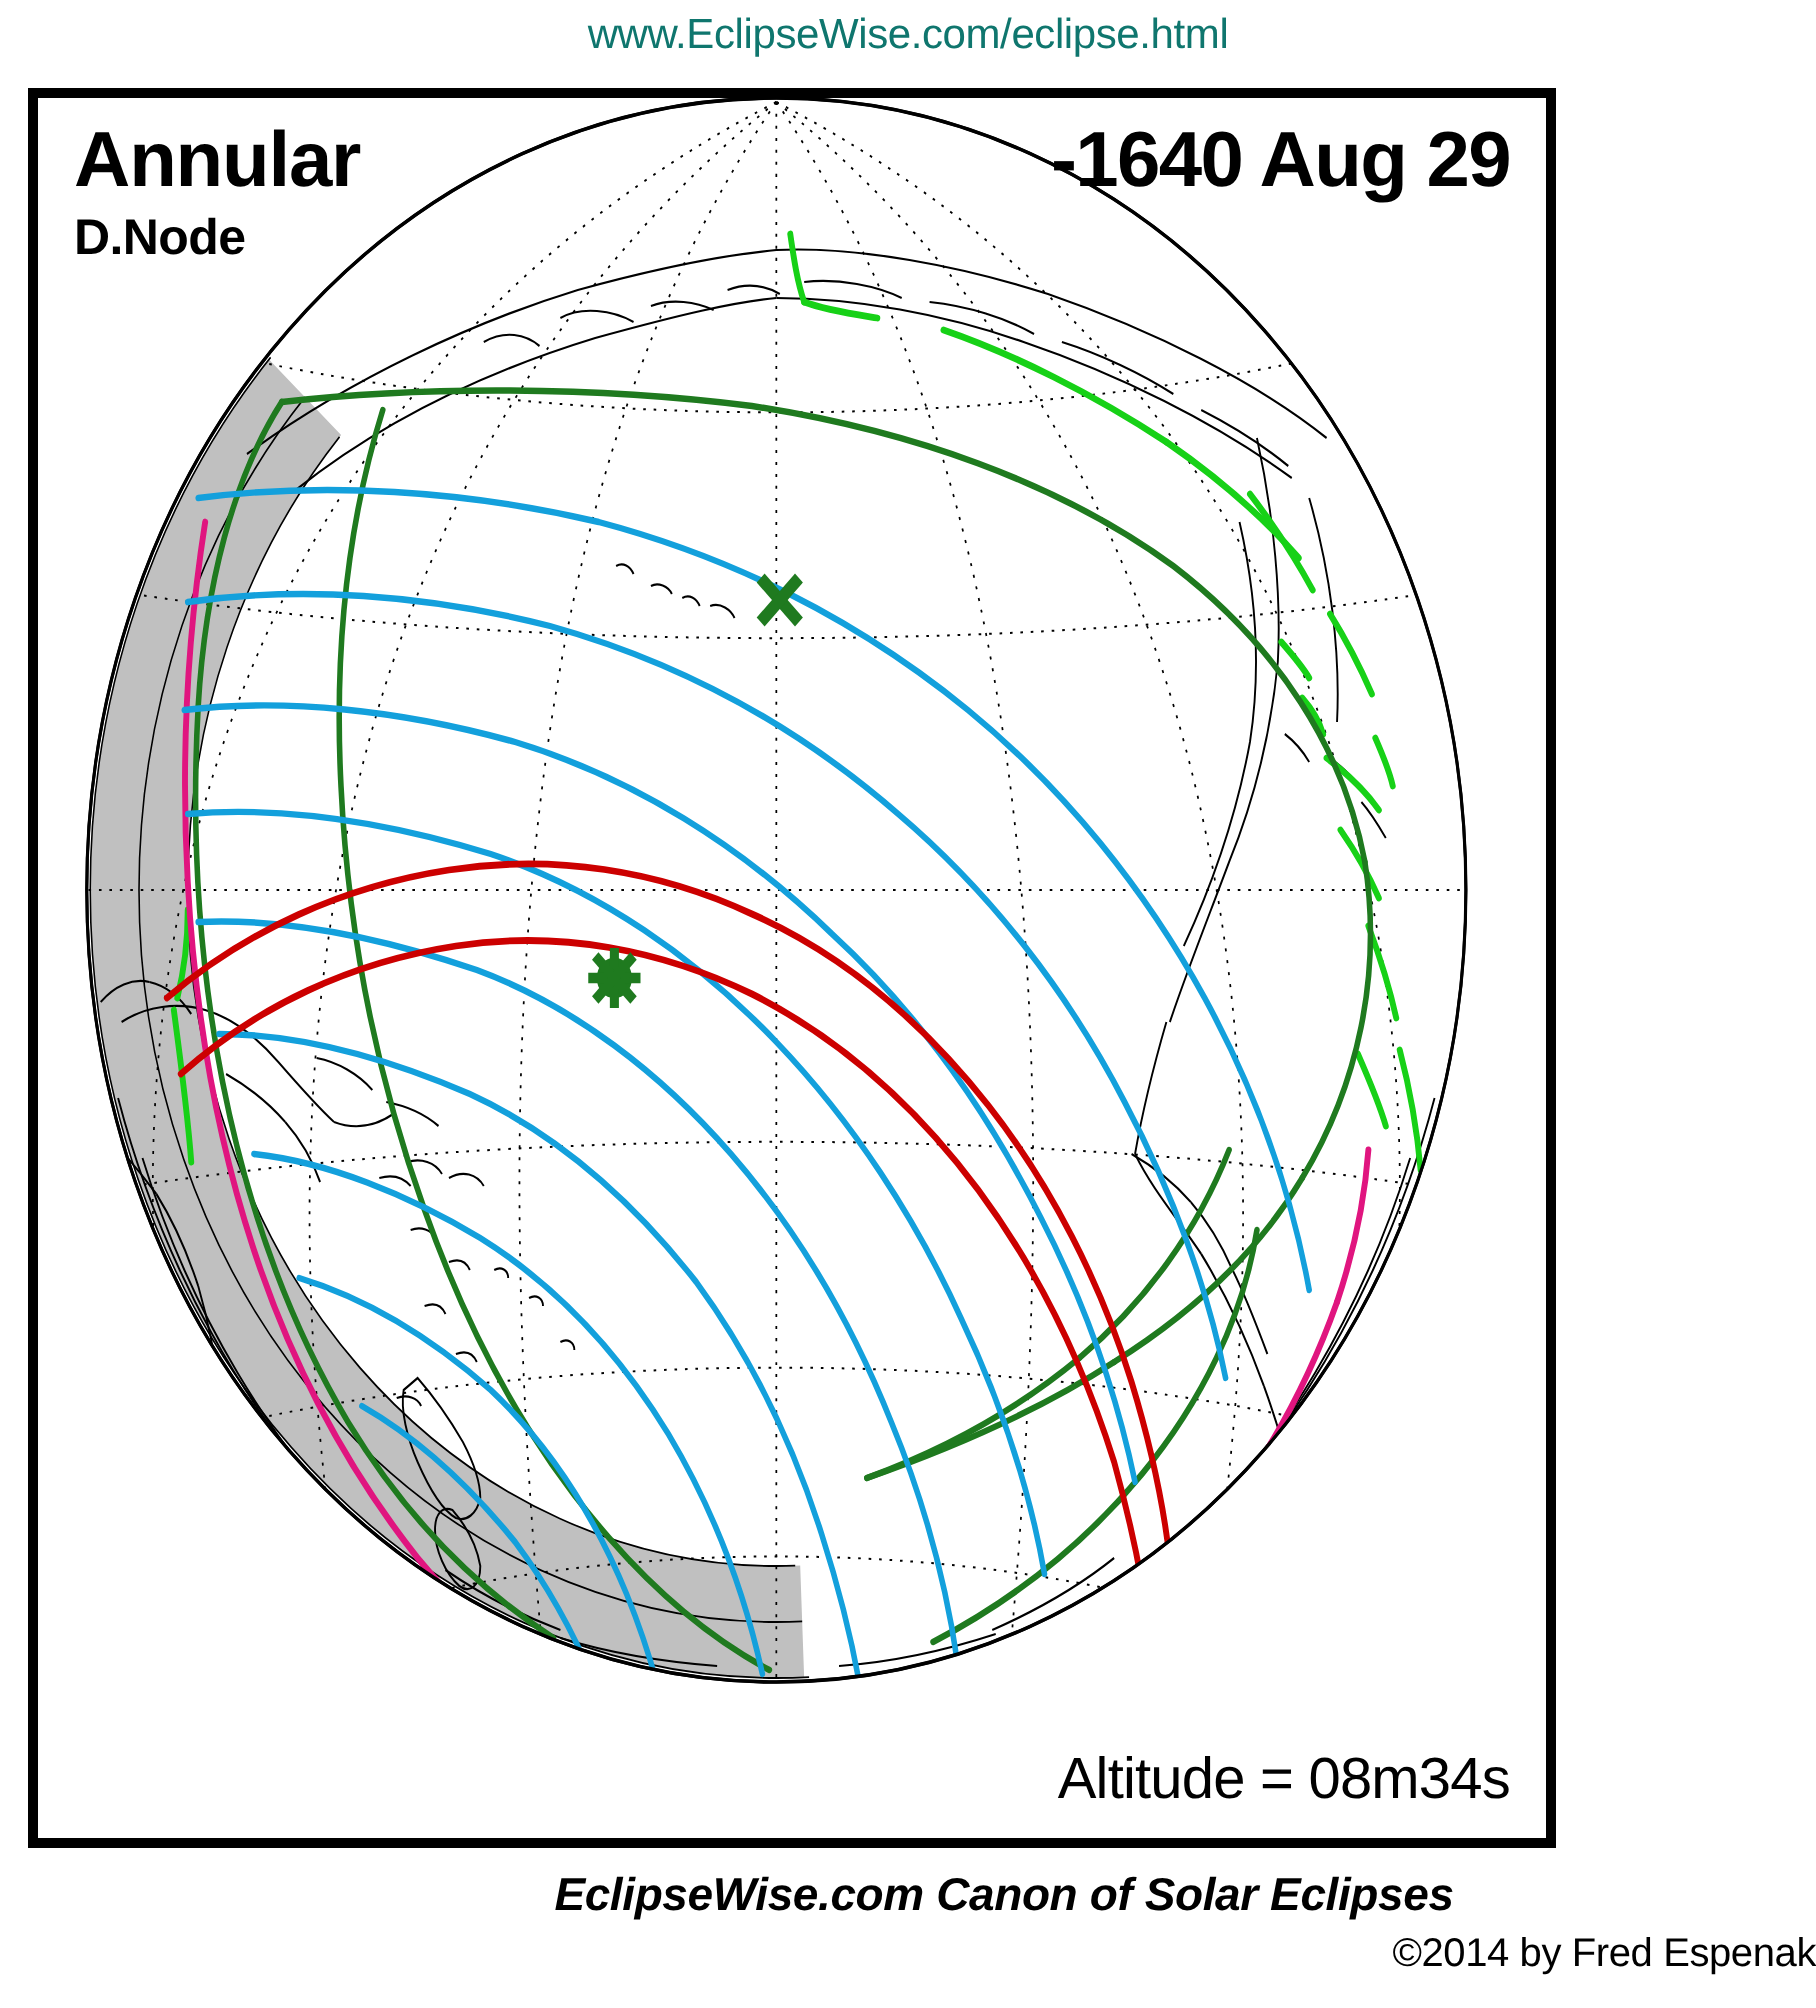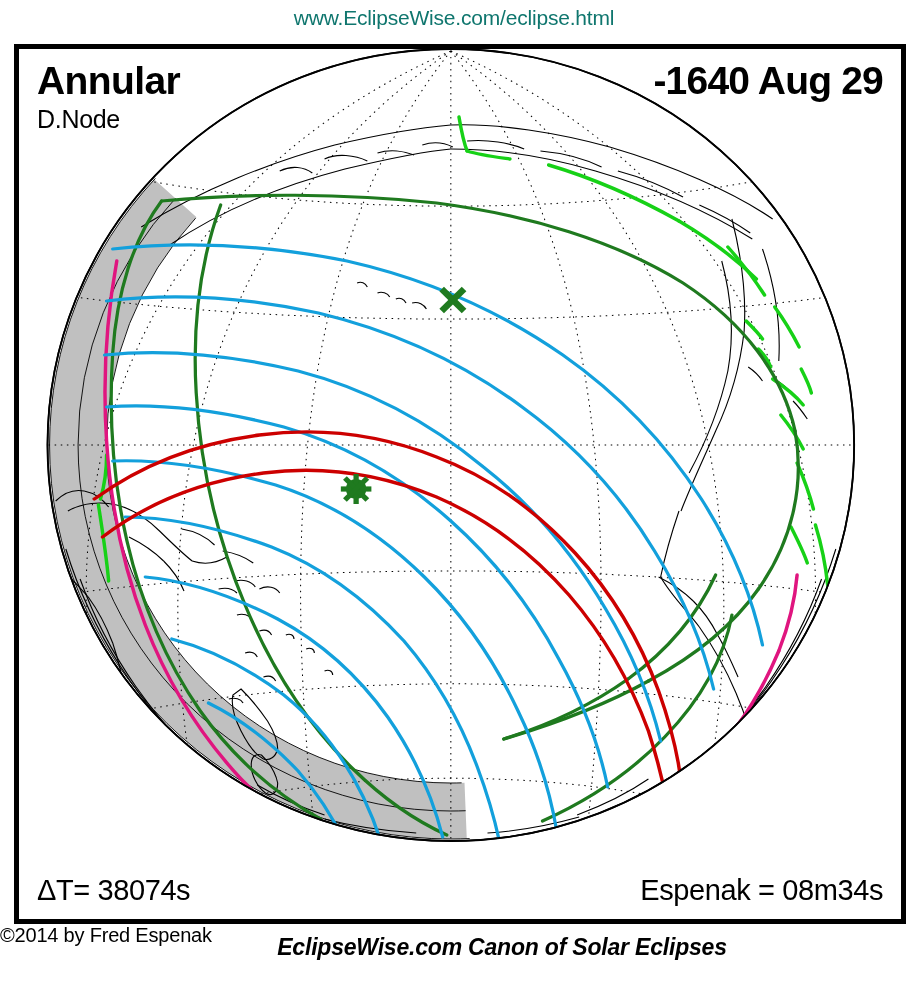--- a/index.html
+++ b/index.html
@@ -26,21 +26,21 @@
     font-size: 21px;
     letter-spacing: -0.2px;
     color: #0f766e;
   }
 
   
   .map-frame {
     position: absolute;
     left: 14px;
     top: 44px;
-    width: 892px;
+    width: 764px;
     height: 880px;
     border: 5px solid #000000;
     box-sizing: border-box;
     background: #ffffff;
     overflow: hidden;
   }
 
   .map-canvas {
     position: absolute;
     left: 0; top: 0;
@@ -68,21 +68,21 @@
     margin-bottom: 7px;
   }
   .saros-line {
     font-size: 29px;
     font-weight: normal;
     letter-spacing: -0.3px;
     margin-bottom: 5px;
   }
   .node-line {
     font-size: 25px;
-    font-weight: normal;
+    font-weight: bold;
     letter-spacing: -0.3px;
   }
   .eclipse-date {
     font-size: 39px;
     font-weight: bold;
     letter-spacing: -0.8px;
     margin-bottom: 8px;
   }
   .eclipse-time {
     font-size: 30px;
@@ -103,23 +103,23 @@
     width: 908px;
     text-align: center;
     font-size: 23px;
     font-weight: bold;
     font-style: italic;
     letter-spacing: -0.2px;
     padding-left: 48px;
   }
   .caption-credit {
     position: absolute;
-    left: 0; top: 924px;
+    left: 0; top: 966px;
     width: 908px;
-    text-align: left;
+    text-align: right;
     font-size: 20px;
     letter-spacing: -0.2px;
   }
 </style>
 </head>
 <body>
 
 <div class="url-bar">www.EclipseWise.com/eclipse.html</div>
 
 <div class="map-frame">
@@ -433,23 +433,22 @@
   <div class="corner tl">
     <div class="eclipse-type">Annular</div>
     <div class="node-line">D.Node</div>
   </div>
 
   <div class="corner tr">
     <div class="eclipse-date">-1640 Aug 29</div>
   </div>
 
   <div class="corner bl">
-    <div class="stat-line">ΔT=  38074s</div>
   </div>
 
   <div class="corner br">
-    <div class="stat-line">Espenak = 08m34s</div>
+    <div class="stat-line">Altitude = 08m34s</div>
   </div>
 
 </div>
 
 <div class="caption-main">EclipseWise.com Canon of Solar Eclipses</div>
 <div class="caption-credit">©2014 by Fred Espenak</div>
 
 </body></html>

